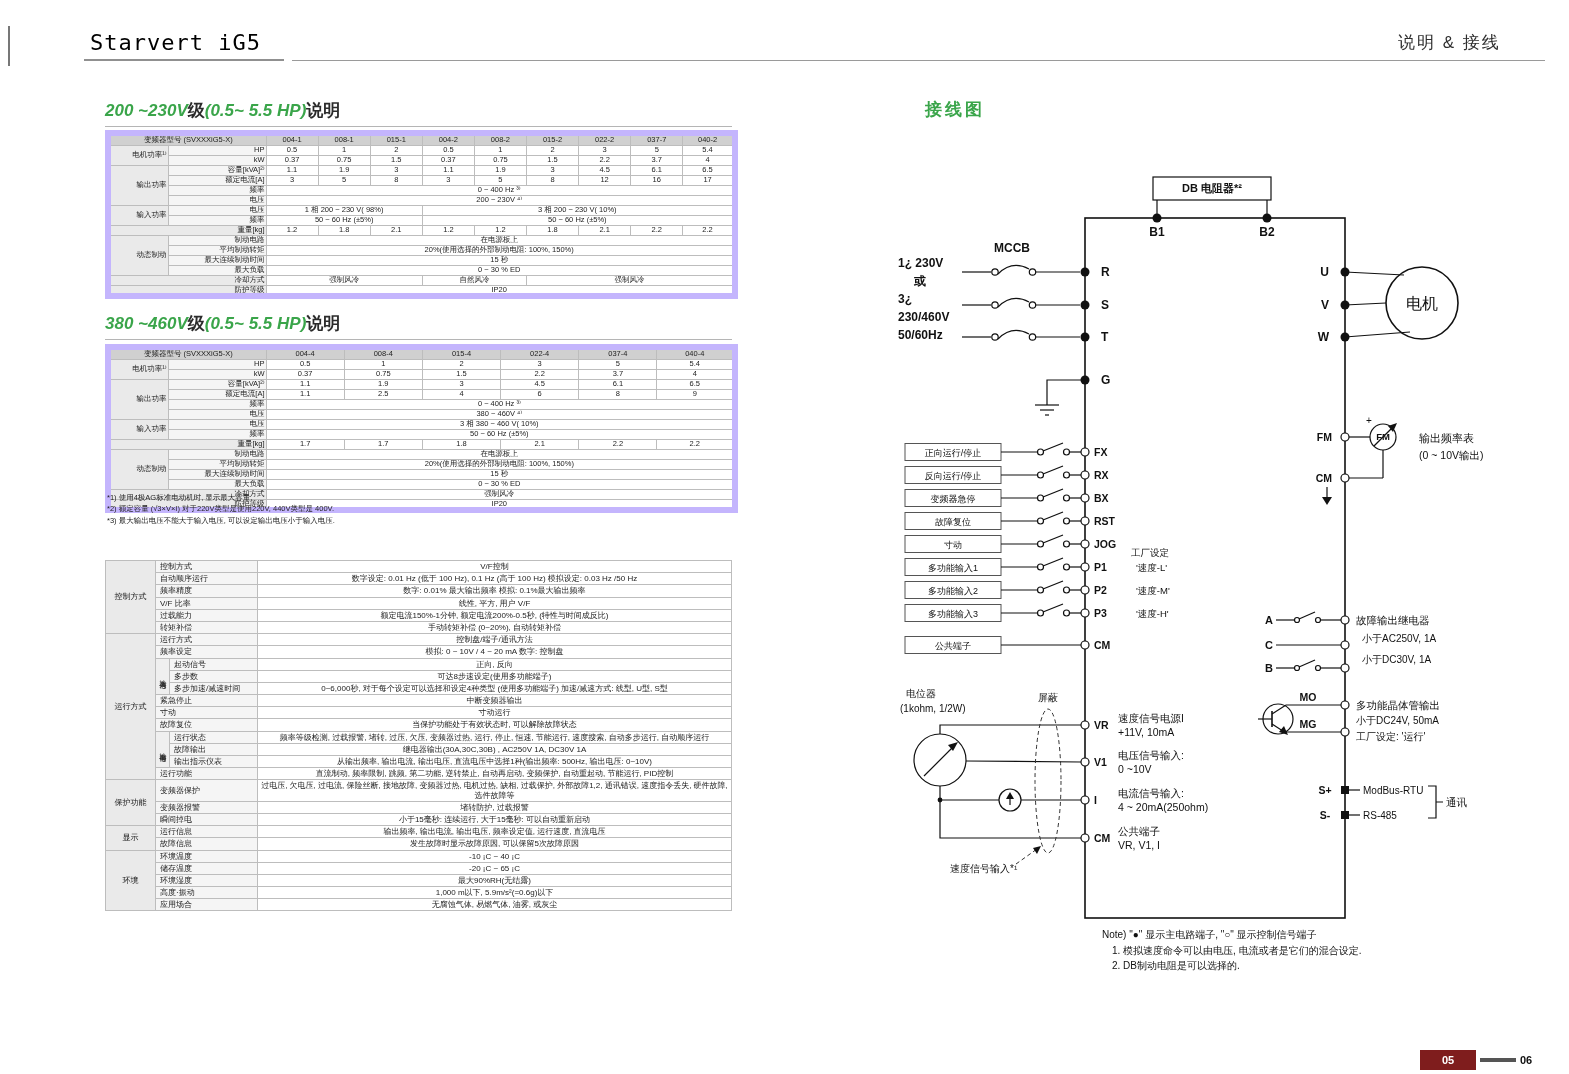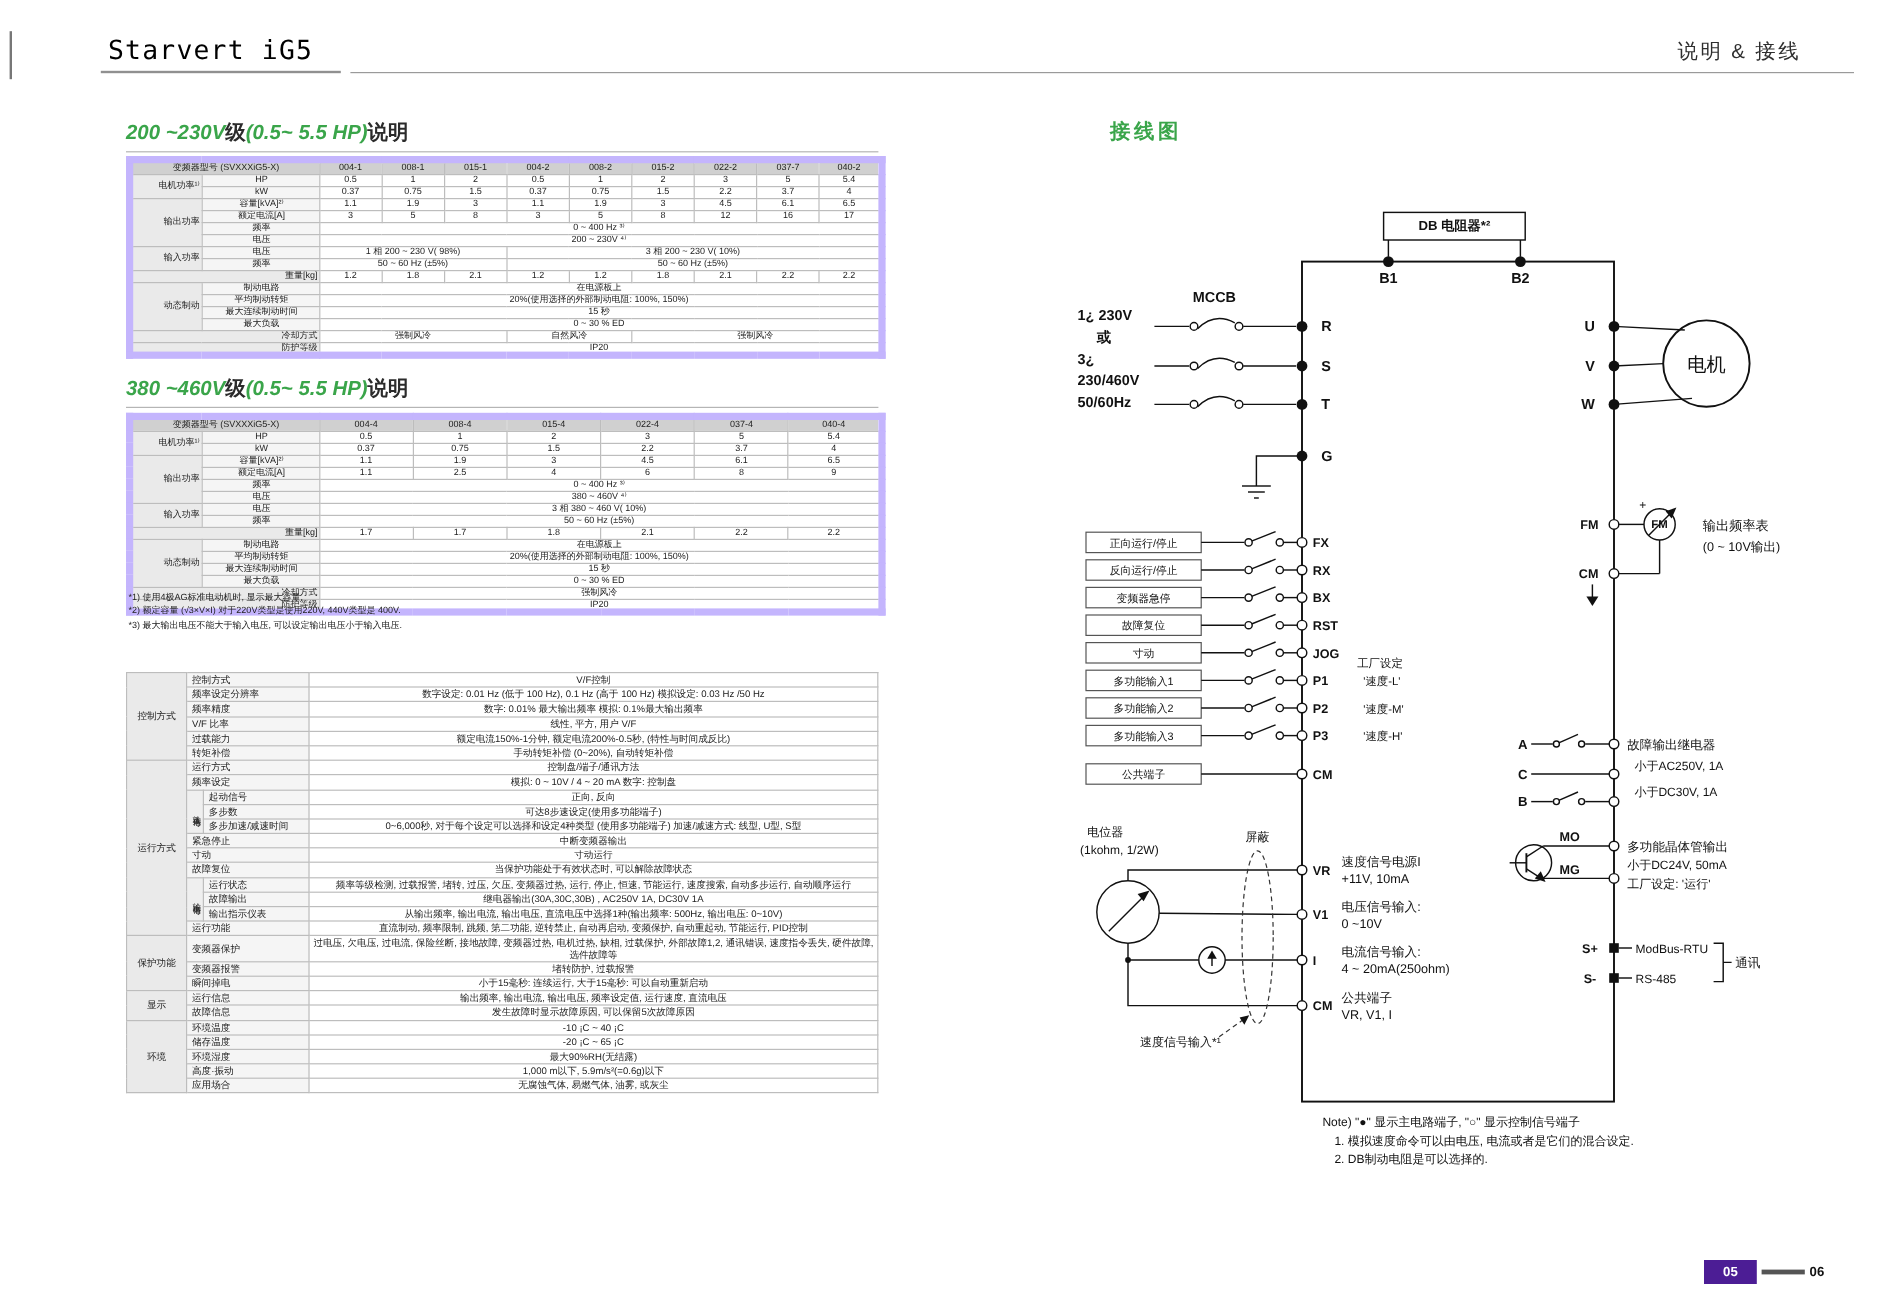--- a/index.html
+++ b/index.html
@@ -16,21 +16,21 @@
 .sec-title .gr{color:#3aa54a;font-style:italic}
 .sec-title .bk{color:#2b2b2b;font-style:normal}
 #sec1{left:105px;top:99px}#sec2{left:105px;top:312px}
 .sec-rule{height:1px;background:#b5b5b5;width:627px}
 #rule1{left:105px;top:126px}#rule2{left:105px;top:339px}
 
 .mtbl{border-collapse:collapse;table-layout:fixed;width:627px;font-size:7.5px;color:#222;border:6px solid #c4b5fd;line-height:1.05}
 .mtbl td{border:1px solid #bdbdbd;height:10px;text-align:center;padding:0 1px;white-space:nowrap;overflow:hidden}
 .mtbl tr.hd td{background:#d0d0d0;height:12px}
 .mtbl td.g{background:#eaeaea;text-align:right;padding-left:3px}
-.mtbl td.s{background:#f5f5f5;text-align:center;padding-left:3px}
+.mtbl td.s{background:#f5f5f5;text-align:right;padding-left:3px}
 #t1{left:105px;top:130px}#t2{left:105px;top:344px}
 
 #fnotes{left:107px;top:492px;font-size:7.5px;line-height:1.5;color:#222}
 
 .ctbl{border-collapse:collapse;table-layout:fixed;width:627px;font-size:8px;color:#222;border:1px solid #8a8a8a;line-height:1.15}
 .ctbl td{border:1px solid #bdbdbd;height:12px;padding:1px 3px;text-align:center}
 .ctbl td.g{background:#eaeaea}
 .ctbl td.a{background:#f5f5f5;text-align:left;padding-left:4px}
 .ctbl td.v{background:#efefef;writing-mode:vertical-rl;text-orientation:upright;font-size:7px;padding:0;letter-spacing:1px}
 #ctbl{left:105px;top:560px}
@@ -42,21 +42,21 @@
 .t12{font-size:12px;font-weight:bold}.term{font-size:10.5px;font-weight:bold}
 .mid{text-anchor:middle}.end{text-anchor:end}.b{font-weight:bold}
 .w{stroke:#111;stroke-width:1.2;fill:none}
 .w2{stroke:#111;stroke-width:1.6;fill:none}
 .dot{fill:#111}
 .oc{fill:#fff;stroke:#111;stroke-width:1.2}
 .lb{fill:#fff;stroke:#555;stroke-width:1}
 .dash{stroke:#333;stroke-width:1;fill:none;stroke-dasharray:4 3}
 
 #footer{left:1420px;top:1050px;display:flex;align-items:center}
-.pnum1{background:#4c1d95;color:#fff;width:44px;height:20px;font-size:11px;font-weight:bold;display:flex;align-items:center;justify-content:center}
+.pnum1{background:#7f1d1d;color:#fff;width:56px;height:20px;font-size:11px;font-weight:bold;display:flex;align-items:center;justify-content:center}
 .pbar{width:36px;height:4px;background:#555;margin:0 4px}
 .pnum2{font-size:11px;font-weight:bold;color:#111}
 </style>
 </head>
 <body>
 
 <div class="abs" id="tick"></div>
 <div class="abs" id="brand">Starvert  iG5</div>
 <div class="abs" id="hdr-right">说明 &amp; 接线</div>
 <div class="abs" id="rule-brand"></div>
@@ -319,21 +319,21 @@
       <col style="width:88px">
       <col>
     </colgroup>
 <tbody>
       <tr>
         <td rowspan="6" class="g">控制方式</td>
         <td colspan="2" class="a">控制方式</td>
         <td>V/F控制</td>
       </tr>
 <tr>
-        <td colspan="2" class="a">频率设定分辨率</td>
+        <td colspan="2" class="a">自动顺序运行</td>
         <td>数字设定: 0.01 Hz (低于 100 Hz), 0.1 Hz (高于 100 Hz)    模拟设定: 0.03 Hz /50 Hz</td>
       </tr>
 <tr>
         <td colspan="2" class="a">频率精度</td>
         <td>数字: 0.01% 最大输出频率    模拟: 0.1%最大输出频率</td>
       </tr>
 <tr>
         <td colspan="2" class="a">V/F 比率</td>
         <td>线性, 平方, 用户 V/F</td>
       </tr>

